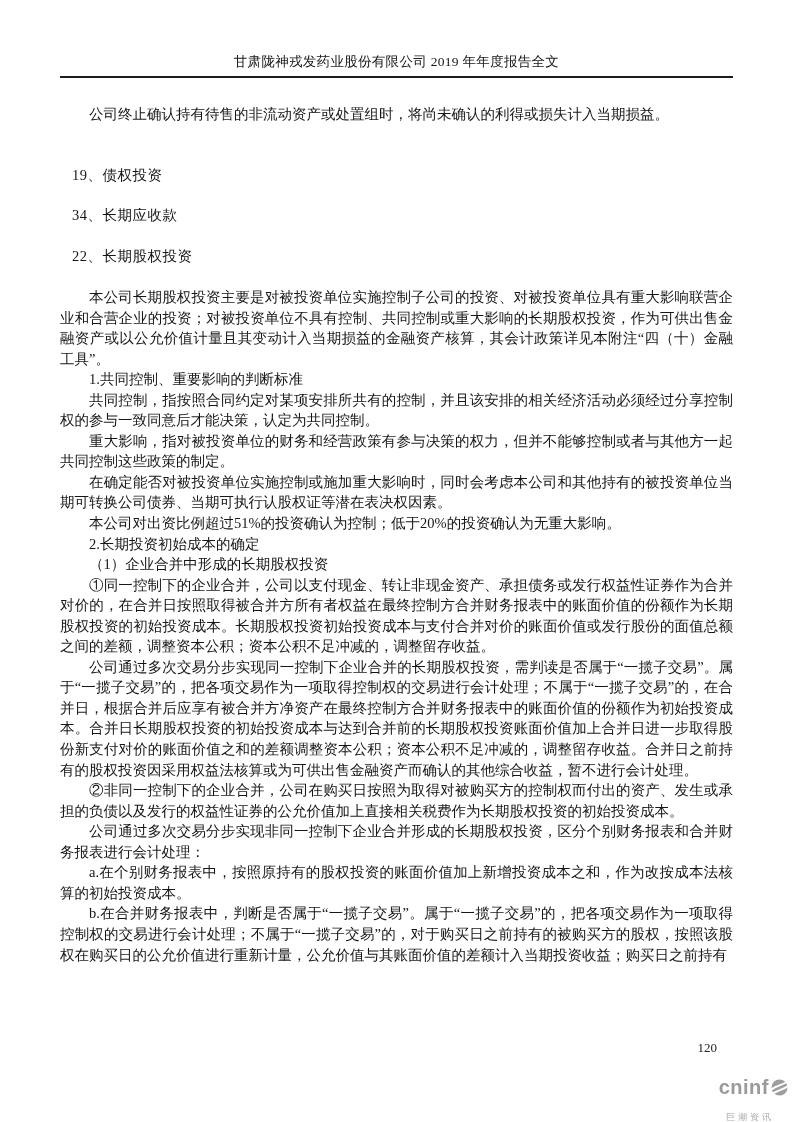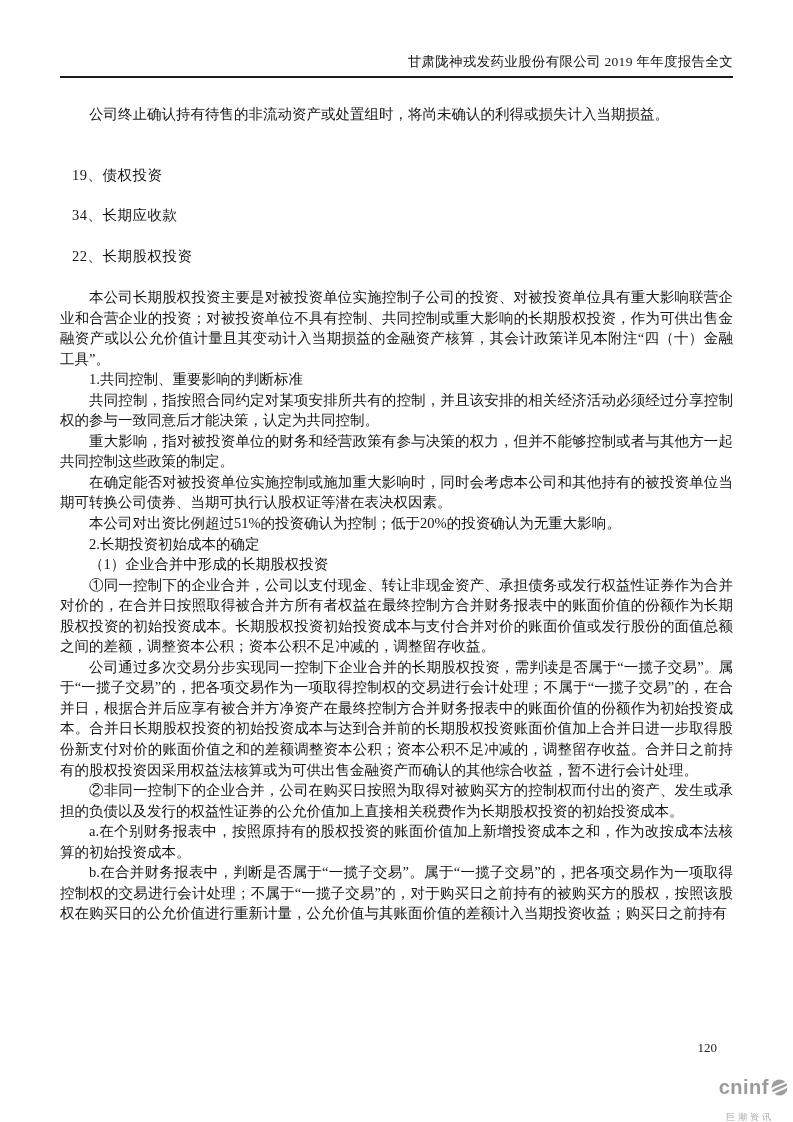--- a/index.html
+++ b/index.html
@@ -12,21 +12,21 @@
     overflow:hidden;
   }
   .content{
     position:absolute;
     left:60px; top:0;
     width:673px;
   }
   .header{
     padding-top:53px;
     padding-bottom:5px;
-    text-align:right;
+    text-align:center;
     font-size:13.5px;
     letter-spacing:0.3px;
     border-bottom:2px solid #1c1c1c;
     color:#161616;
   }
   .intro{
     margin:26px 0 0 0;
     font-size:14.5px;
     line-height:20.5px;
     text-indent:2em;
@@ -112,20 +112,21 @@
       <p>1.共同控制、重要影响的判断标准</p>
       <p>共同控制，指按照合同约定对某项安排所共有的控制，并且该安排的相关经济活动必须经过分享控制权的参与一致同意后才能决策，认定为共同控制。</p>
       <p>重大影响，指对被投资单位的财务和经营政策有参与决策的权力，但并不能够控制或者与其他方一起共同控制这些政策的制定。</p>
       <p>在确定能否对被投资单位实施控制或施加重大影响时，同时会考虑本公司和其他持有的被投资单位当期可转换公司债券、当期可执行认股权证等潜在表决权因素。</p>
       <p>本公司对出资比例超过51%的投资确认为控制；低于20%的投资确认为无重大影响。</p>
       <p>2.长期投资初始成本的确定</p>
       <p>（1）企业合并中形成的长期股权投资</p>
       <p>①同一控制下的企业合并，公司以支付现金、转让非现金资产、承担债务或发行权益性证券作为合并对价的，在合并日按照取得被合并方所有者权益在最终控制方合并财务报表中的账面价值的份额作为长期股权投资的初始投资成本。长期股权投资初始投资成本与支付合并对价的账面价值或发行股份的面值总额之间的差额，调整资本公积；资本公积不足冲减的，调整留存收益。</p>
       <p>公司通过多次交易分步实现同一控制下企业合并的长期股权投资，需判读是否属于“一揽子交易”。属于“一揽子交易”的，把各项交易作为一项取得控制权的交易进行会计处理；不属于“一揽子交易”的，在合并日，根据合并后应享有被合并方净资产在最终控制方合并财务报表中的账面价值的份额作为初始投资成本。合并日长期股权投资的初始投资成本与达到合并前的长期股权投资账面价值加上合并日进一步取得股份新支付对价的账面价值之和的差额调整资本公积；资本公积不足冲减的，调整留存收益。合并日之前持有的股权投资因采用权益法核算或为可供出售金融资产而确认的其他综合收益，暂不进行会计处理。</p>
       <p>②非同一控制下的企业合并，公司在购买日按照为取得对被购买方的控制权而付出的资产、发生或承担的负债以及发行的权益性证券的公允价值加上直接相关税费作为长期股权投资的初始投资成本。</p>
+      <p>公司通过多次交易分步实现非同一控制下企业合并形成的长期股权投资，区分个别财务报表和合并财务报表进行会计处理：</p>
       <p>a.在个别财务报表中，按照原持有的股权投资的账面价值加上新增投资成本之和，作为改按成本法核算的初始投资成本。</p>
       <p>b.在合并财务报表中，判断是否属于“一揽子交易”。属于“一揽子交易”的，把各项交易作为一项取得控制权的交易进行会计处理；不属于“一揽子交易”的，对于购买日之前持有的被购买方的股权，按照该股权在购买日的公允价值进行重新计量，公允价值与其账面价值的差额计入当期投资收益；购买日之前持有</p>
     </div>
   </div>
 
   <div class="page-number">120</div>
 
   <div class="cninfo-logo">
     <div class="logo-row">
       <span class="logo-brand">cninf</span>

